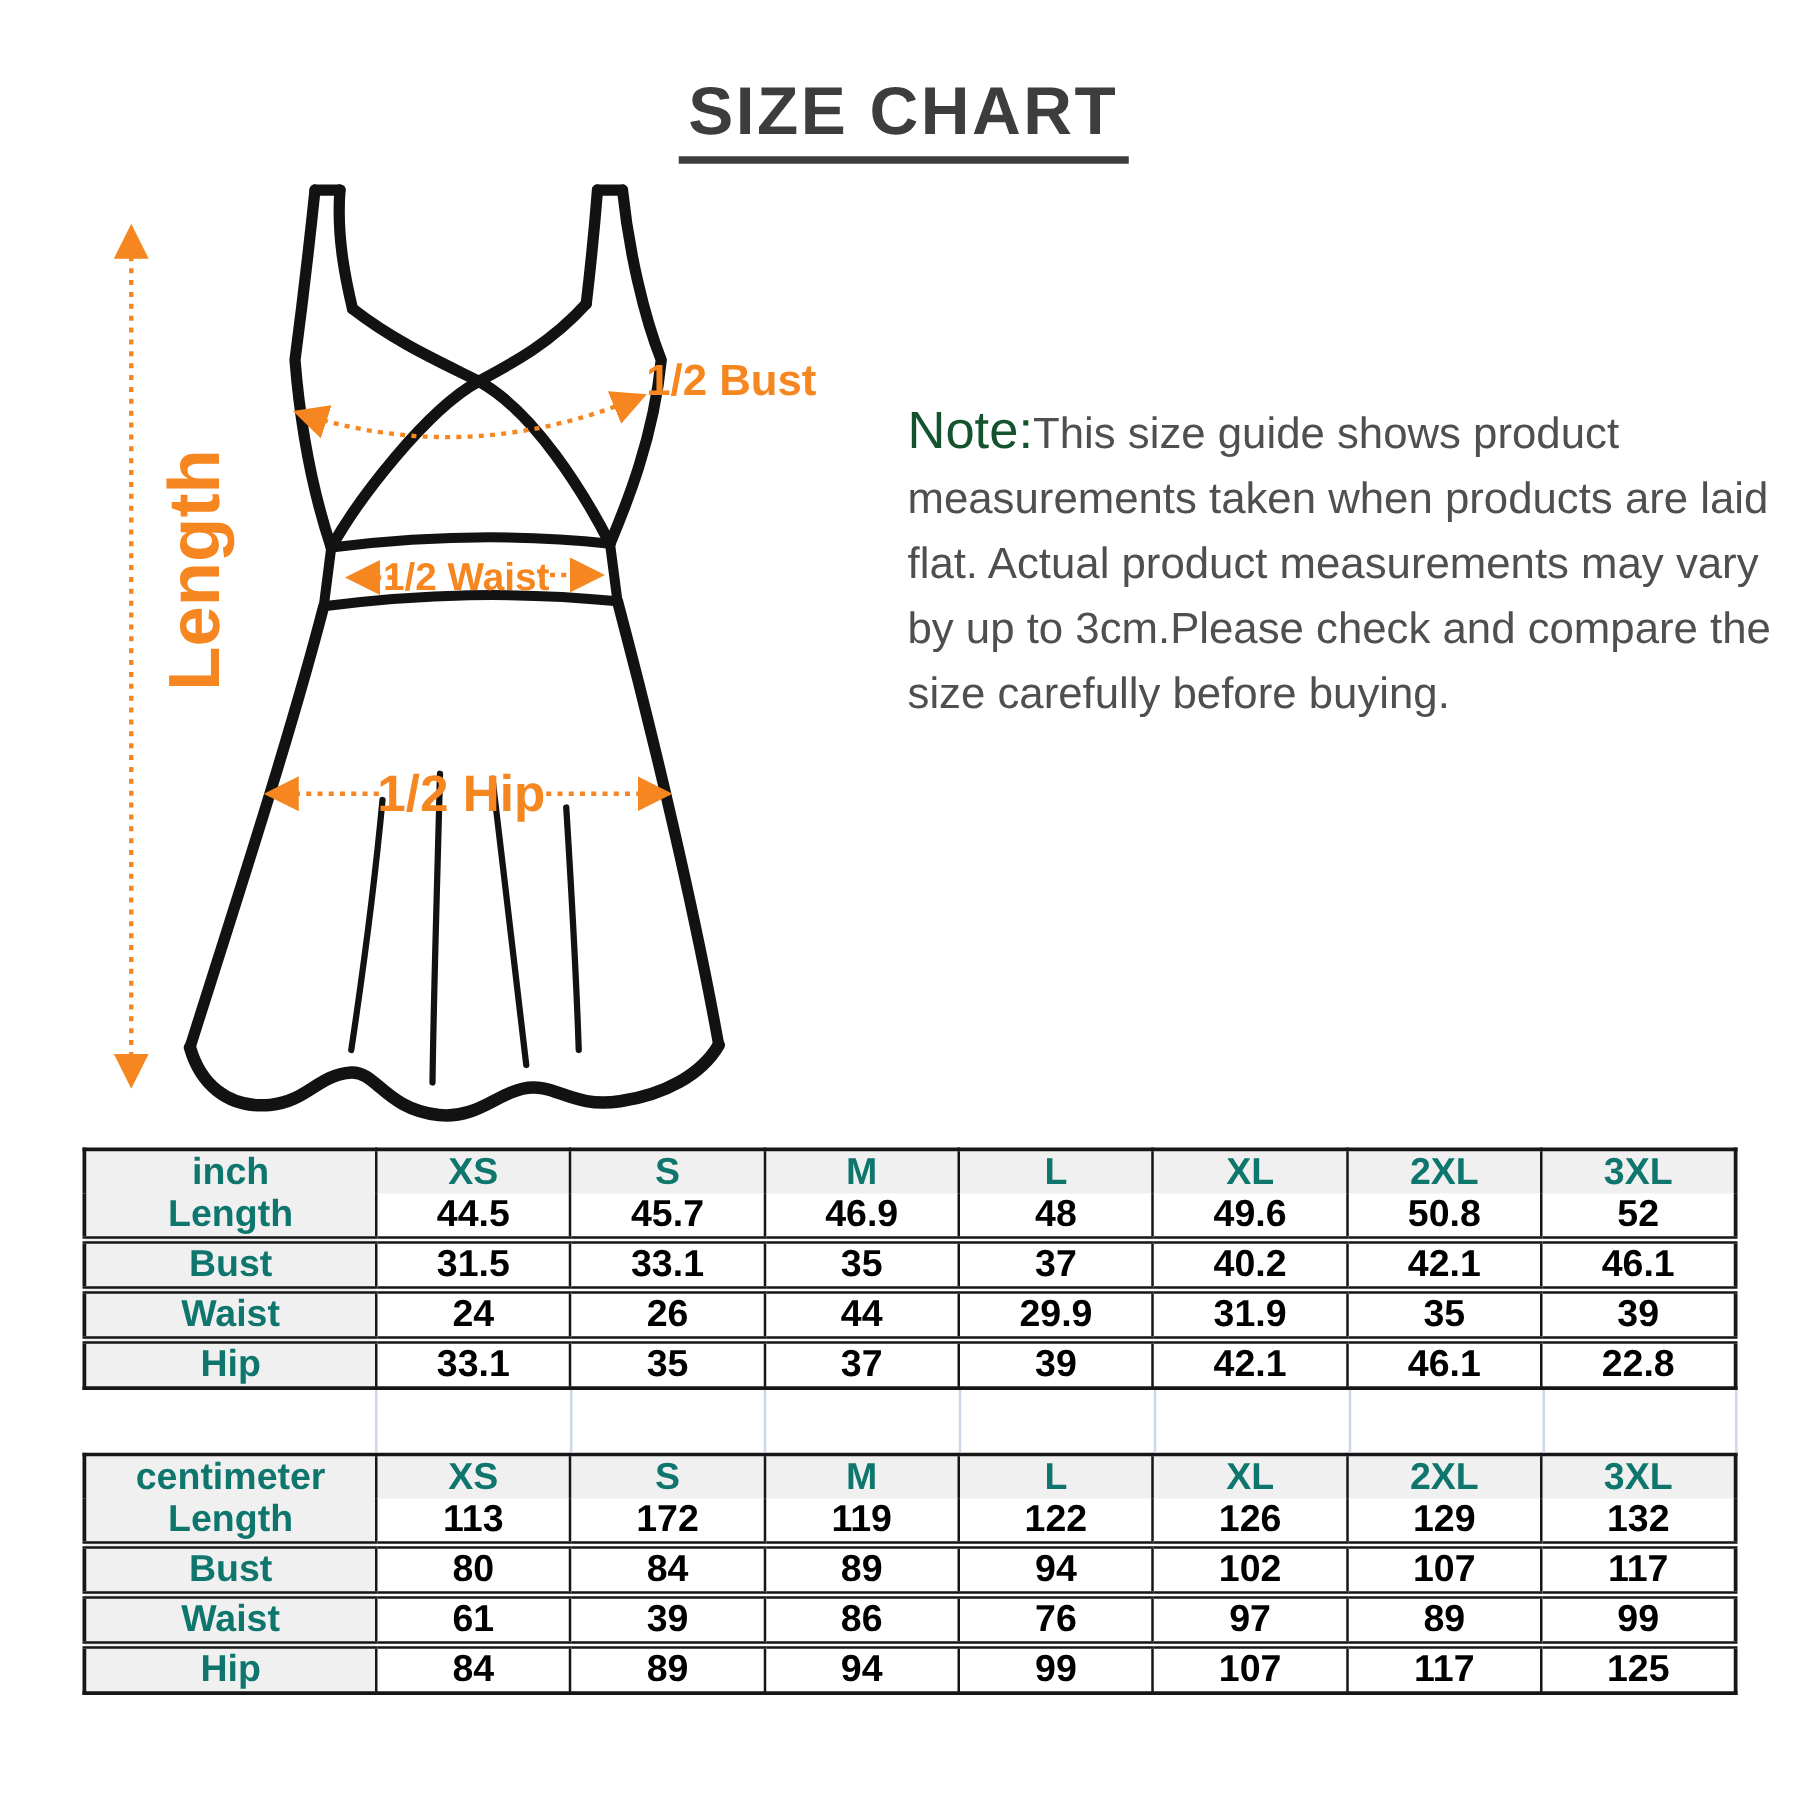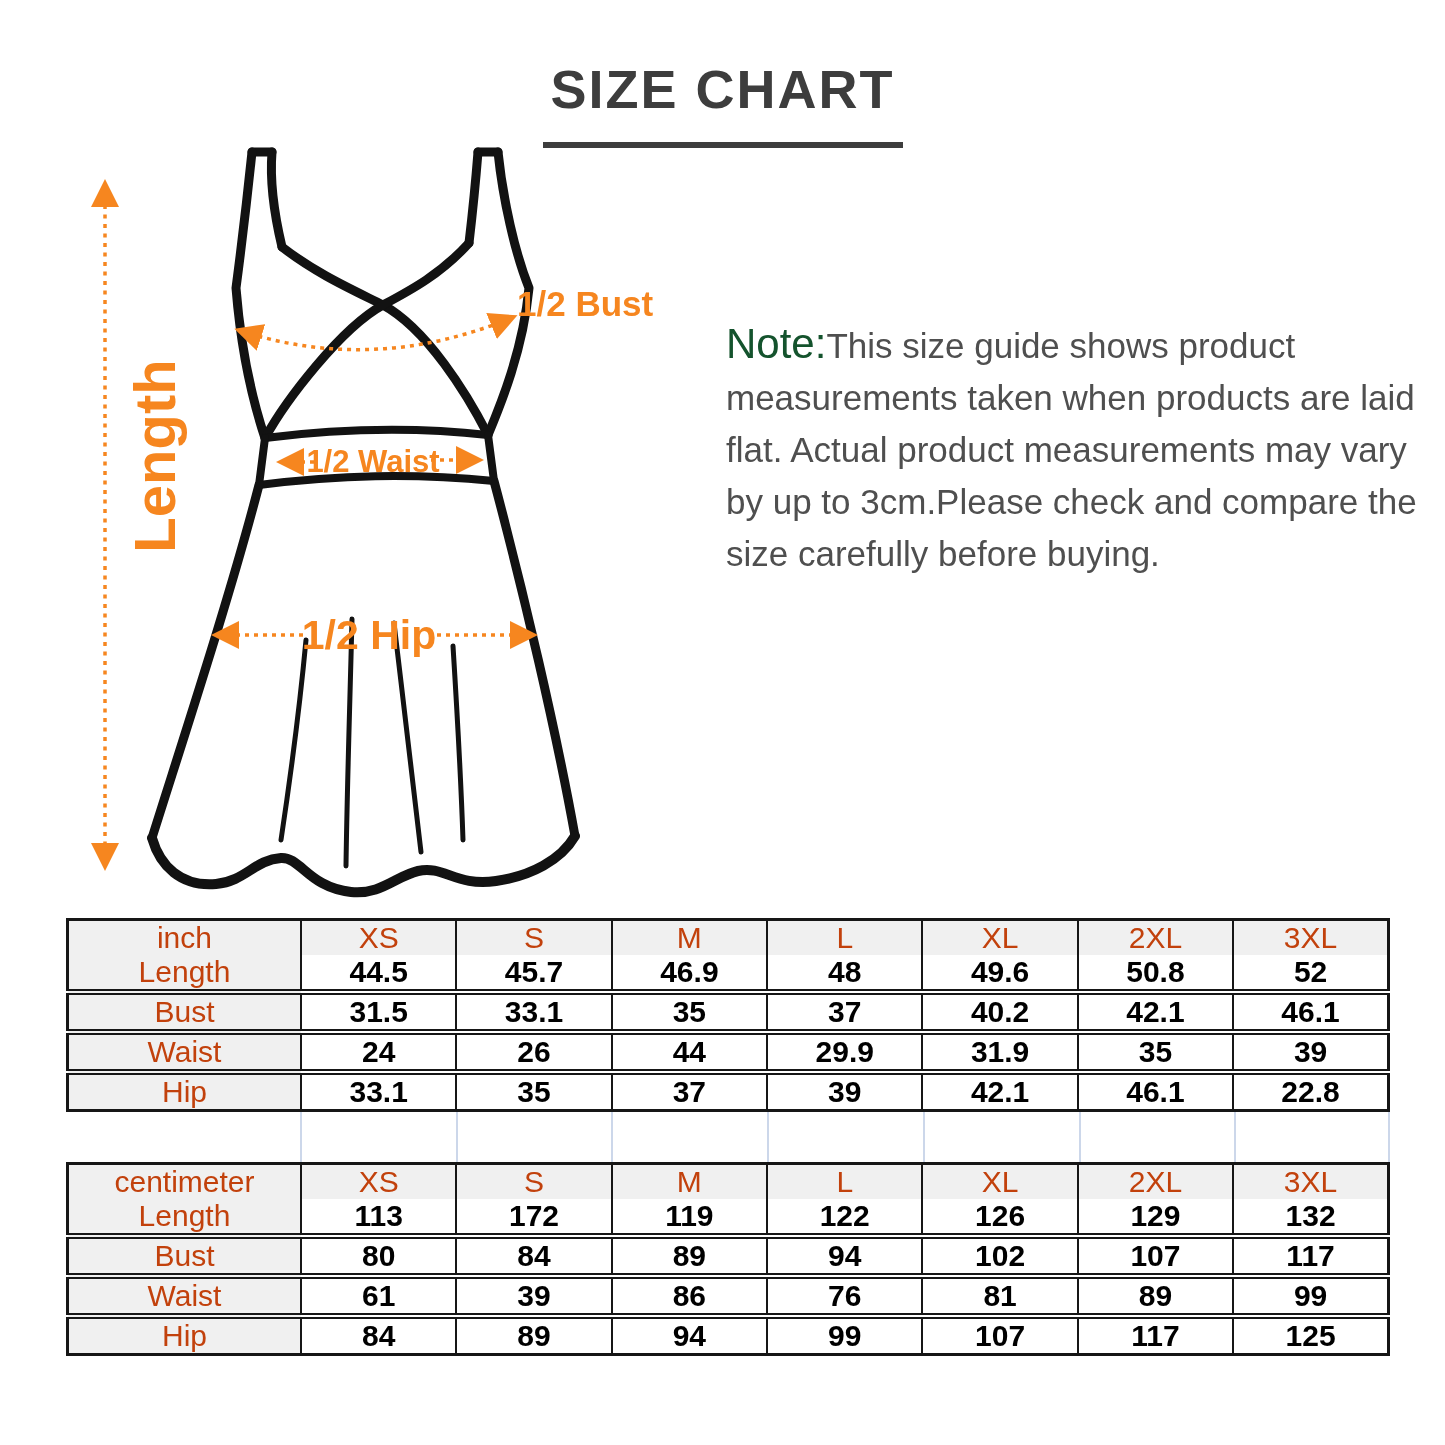--- a/index.html
+++ b/index.html
@@ -20,21 +20,21 @@
     width: 100%;
     text-align: center;
   }
   .title-wrap h1 {
     display: inline-block;
     font-size: 54px;
     font-weight: 700;
     letter-spacing: 2px;
     color: #3d3d3d;
     border-bottom: 6px solid #3d3d3d;
-    padding: 0 8px 22px 8px;
+    padding: 0 8px 5px 8px;
   }
 
   
   .figure {
     position: absolute;
     left: 55px; top: 138px;
     width: 630px; height: 784px;
   }
 
   
@@ -68,21 +68,21 @@
   table.size-table th, table.size-table td {
     height: 35px;
     text-align: center;
     vertical-align: middle;
     font-size: 30px;
     border-right: 2px solid #161616;
     border-bottom: 6px double #161616;
     padding: 0;
     white-space: nowrap;
   }
-  table.size-table th { font-weight: 400; background: #f0f0f0; color: #c2410c; }
+  table.size-table th { font-weight: 700; background: #f0f0f0; color: #0f766e; }
   table.size-table td { font-weight: 700; background: #ffffff; color: #000; }
   table.size-table th:last-child, table.size-table td:last-child { border-right: none; }
   table.size-table tr:last-child th, table.size-table tr:last-child td { border-bottom: none; }
   table.size-table col.label-col { width: 17.674%; }
   table.size-table col.size-col  { width: 11.761%; }
 
   .table-spacer {
     position: relative;
     height: 50px;
     background: #ffffff;
@@ -294,21 +294,21 @@
             <td>102</td>
             <td>107</td>
             <td>117</td>
           </tr>
           <tr>
             <th>Waist</th>
             <td>61</td>
             <td>39</td>
             <td>86</td>
             <td>76</td>
-            <td>81</td>
+            <td>97</td>
             <td>89</td>
             <td>99</td>
           </tr>
           <tr>
             <th>Hip</th>
             <td>84</td>
             <td>89</td>
             <td>94</td>
             <td>99</td>
             <td>107</td>

